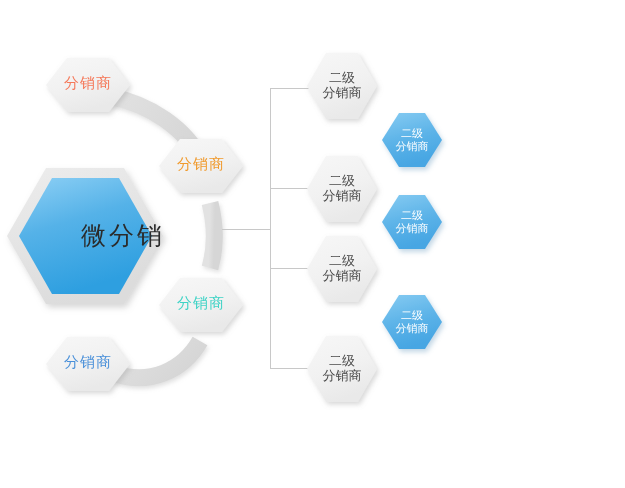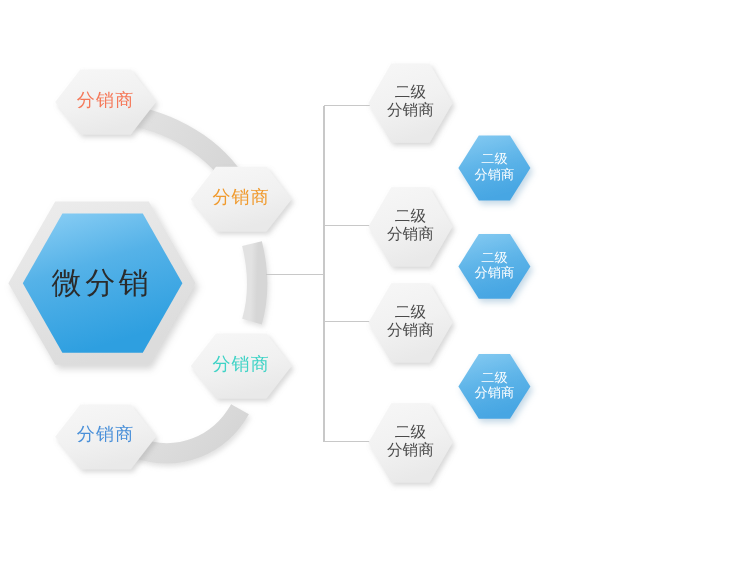--- a/index.html
+++ b/index.html
@@ -23,20 +23,21 @@
     top: 0;
     width: 625px;
     height: 488px;
   }
   .node-label {
     position: absolute;
     text-align: center;
     line-height: 1.18;
     white-space: pre-line;
     pointer-events: none;
+    font-family: Liberation Serif, serif;
     -webkit-font-smoothing: antialiased;
   }
 </style>
 </head>
 <body>
 
 <div id="canvas">
 
   <svg id="diagram-svg" viewBox="0 0 625 488" xmlns="http://www.w3.org/2000/svg">
     <defs>
@@ -111,21 +112,21 @@
       <polygon filter="url(#softShadowSm)" points="326,336 358,336 377,369 358,402 326,402 307,369" fill="url(#gradWhiteHex)"></polygon>
     </g>
 
     <g>
       <polygon filter="url(#softShadowBlue)" points="399,113 425,113 442,140 425,167 399,167 382,140" fill="url(#gradBlue)"></polygon>
       <polygon filter="url(#softShadowBlue)" points="399,195 425,195 442,222 425,249 399,249 382,222" fill="url(#gradBlue)"></polygon>
       <polygon filter="url(#softShadowBlue)" points="399,295 425,295 442,322 425,349 399,349 382,322" fill="url(#gradBlue)"></polygon>
     </g>
   </svg>
 
-  <div class="node-label" style="left:5px; top:221px; width:160px; font-size:25px; color:#2b2b2b; letter-spacing:3px;">微分销</div>
+  <div class="node-label" style="left:5px; top:221px; width:160px; font-size:25px; color:#2b2b2b; letter-spacing:3px;text-align:right;">微分销</div>
 
   <div class="node-label" style="left:48px; top:75px; width:80px; font-size:15px; color:#f5795a; letter-spacing:1px;">分销商</div>
   <div class="node-label" style="left:161px; top:156px; width:80px; font-size:15px; color:#f09a2d; letter-spacing:1px;">分销商</div>
   <div class="node-label" style="left:161px; top:295px; width:80px; font-size:15px; color:#3fd3c6; letter-spacing:1px;">分销商</div>
   <div class="node-label" style="left:48px; top:354px; width:80px; font-size:15px; color:#4a90d9; letter-spacing:1px;">分销商</div>
 
   <div class="node-label" style="left:307px; top:70px; width:70px; font-size:13px; color:#4a4a4a;">二级
 分销商</div>
   <div class="node-label" style="left:307px; top:173px; width:70px; font-size:13px; color:#4a4a4a;">二级
 分销商</div>

